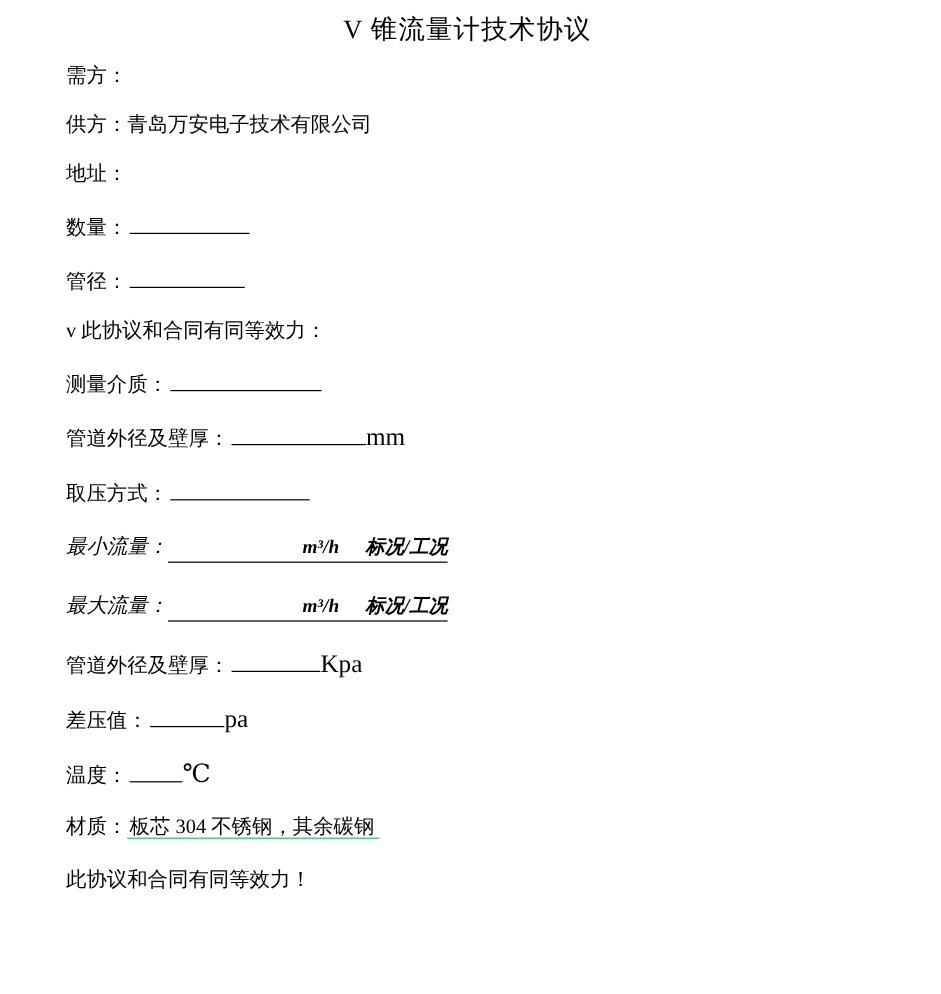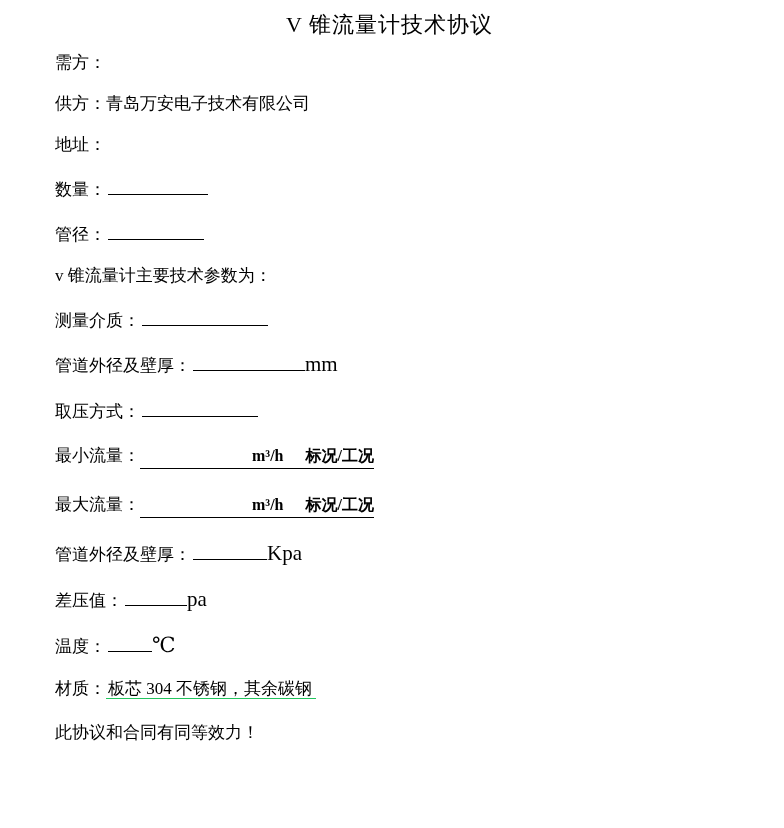--- a/index.html
+++ b/index.html
@@ -54,20 +54,21 @@
   .blank.b-wall { width: 112px; margin-left: 2px; }
   .blank.b-press-type { width: 116px; margin-left: 2px; }
   .blank.b-pressure { width: 74px; margin-left: 2px; }
   .blank.b-diffp { width: 62px; margin-left: 2px; }
   .blank.b-temp { width: 44px; margin-left: 2px; }
 
   .flow-row {
     font-size: 17px;
     margin: 0 0 24px 0;
     white-space: nowrap;
+    font-style: italic;
   }
   .flow-underline {
     display: inline-block;
     border-bottom: 1px solid #000;
     padding-bottom: 1px;
   }
   .flow-gap {
     display: inline-block;
     width: 112px;
   }
@@ -115,21 +116,21 @@
 
   <div class="line">
     <span class="label">数量：</span><span class="blank b-qty"></span>
   </div>
 
   <div class="line">
     <span class="label">管径：</span><span class="blank b-dia"></span>
   </div>
 
   <div class="line">
-    <span>v 锥流量计主要技术参数为：</span>
+    <span>v 此协议和合同有同等效力：</span>
   </div>
 
   <div class="line">
     <span class="label">测量介质：</span><span class="blank b-medium"></span>
   </div>
 
   <div class="line">
     <span class="label">管道外径及壁厚：</span><span class="blank b-wall"></span><span class="unit-inline">mm</span>
   </div>
 

